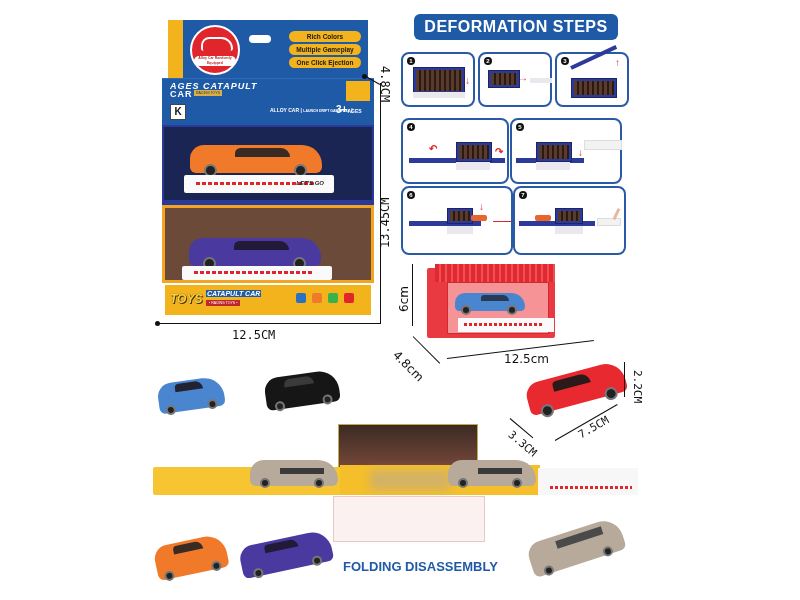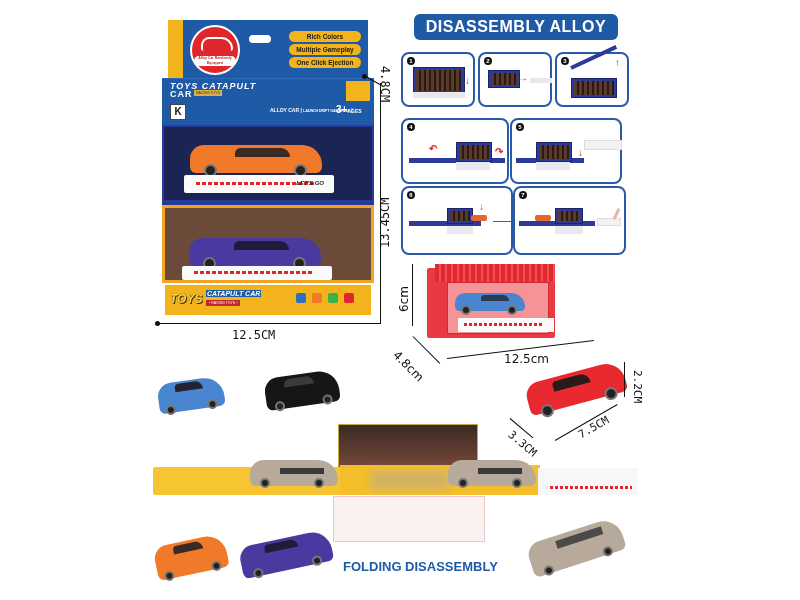--- a/index.html
+++ b/index.html
@@ -78,21 +78,21 @@
   </div>
 <div class="abs pkg-badge-label">Alloy Car Randomly Equipped</div>
 <div class="abs pkg-hang"></div>
 <div class="abs feature" style="top:31px">Rich Colors</div>
 <div class="abs feature" style="top:44px">Multiple Gameplay</div>
 <div class="abs feature" style="top:57px">One Click Ejection</div>
 
 <div class="abs pkg-band">
     <div class="yl"></div>
   </div>
-<div class="abs pkg-title">TOYS CATAPULT</div>
+<div class="abs pkg-title">AGES CATAPULT</div>
 <div class="abs pkg-title2">CAR</div>
 <div class="abs pkg-subtag">RACING TOYS</div>
 <div class="abs pkg-logo">K</div>
 <div class="abs pkg-meta"><span>ALLOY CAR</span> | <span style="font-size:3.5px">LAUNCH DRIFT GAMEPLAY</span> |</div>
 <div class="abs pkg-age"><span>3+</span><small>AGES</small></div>
 
 <div class="abs pkg-upper">
   <div class="abs car-body" style="left:26px;top:18px;width:132px;height:28px;background:#f07a2a">
     <div class="abs" style="left:45px;top:3px;width:55px;height:9px;background:#3a2a24;border-radius:6px 10px 0 0"></div>
     <div class="wheel" style="left:14px;top:19px;width:13px;height:13px"></div>
@@ -126,21 +126,21 @@
 
 <div class="abs dim-line" style="left:158px;top:323px;width:222px;height:1px"></div>
 <div class="abs dot" style="left:155px;top:321px"></div>
 <div class="abs dim-label" style="left:232px;top:328px">12.5CM</div>
 <div class="abs dim-line" style="left:380px;top:83px;width:1px;height:241px"></div>
 <div class="abs dot" style="left:362px;top:74px"></div>
 <div class="abs dim-line" style="left:366px;top:76px;width:16px;height:1px;transform:rotate(30deg);transform-origin:left"></div>
 <div class="abs dim-label" style="left:360px;top:66px;transform:rotate(90deg);transform-origin:left top;left:392px">4.8CM</div>
 <div class="abs dim-label" style="left:378px;top:248px;transform:rotate(-90deg);transform-origin:left top">13.45CM</div>
 
-<div class="abs steps-title">DISASSEMBLY ALLOY</div>
+<div class="abs steps-title">DEFORMATION STEPS</div>
 
 <div class="abs step" style="left:401px;top:52px;width:74px;height:55px">
   <div class="step-num">1</div>
   <div class="mini-box" style="left:10px;top:13px;width:50px;height:25px"></div>
   <div class="mini-base" style="left:10px;top:38px;width:52px;height:6px"></div>
   <div class="arrow-red" style="left:62px;top:22px">↓</div>
 </div>
 <div class="abs step" style="left:478px;top:52px;width:74px;height:55px">
   <div class="step-num">2</div>
   <div class="mini-box" style="left:8px;top:16px;width:30px;height:16px"></div>

